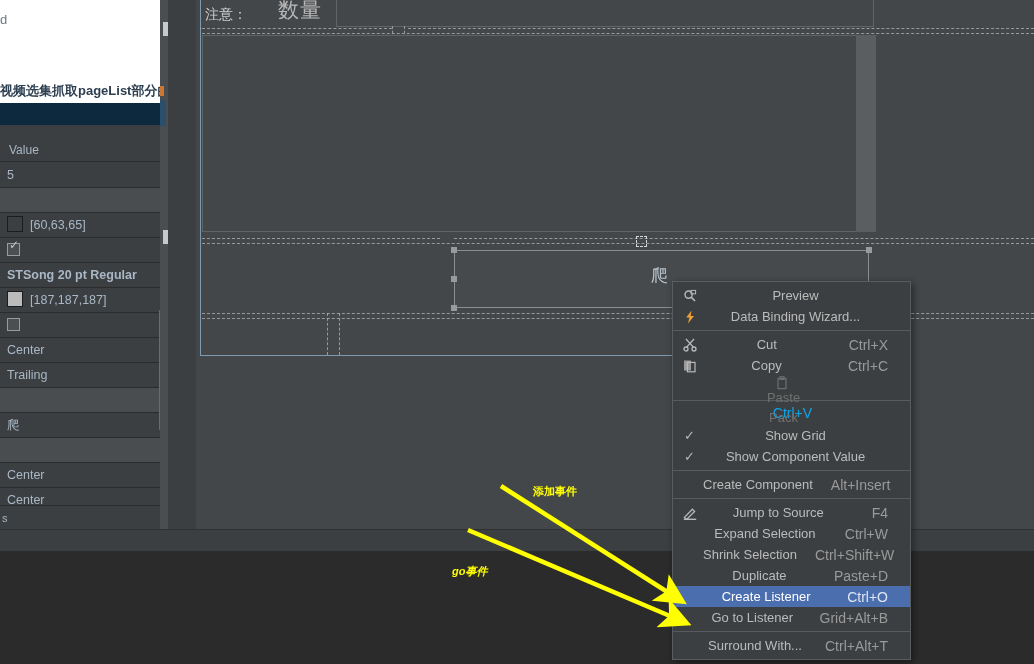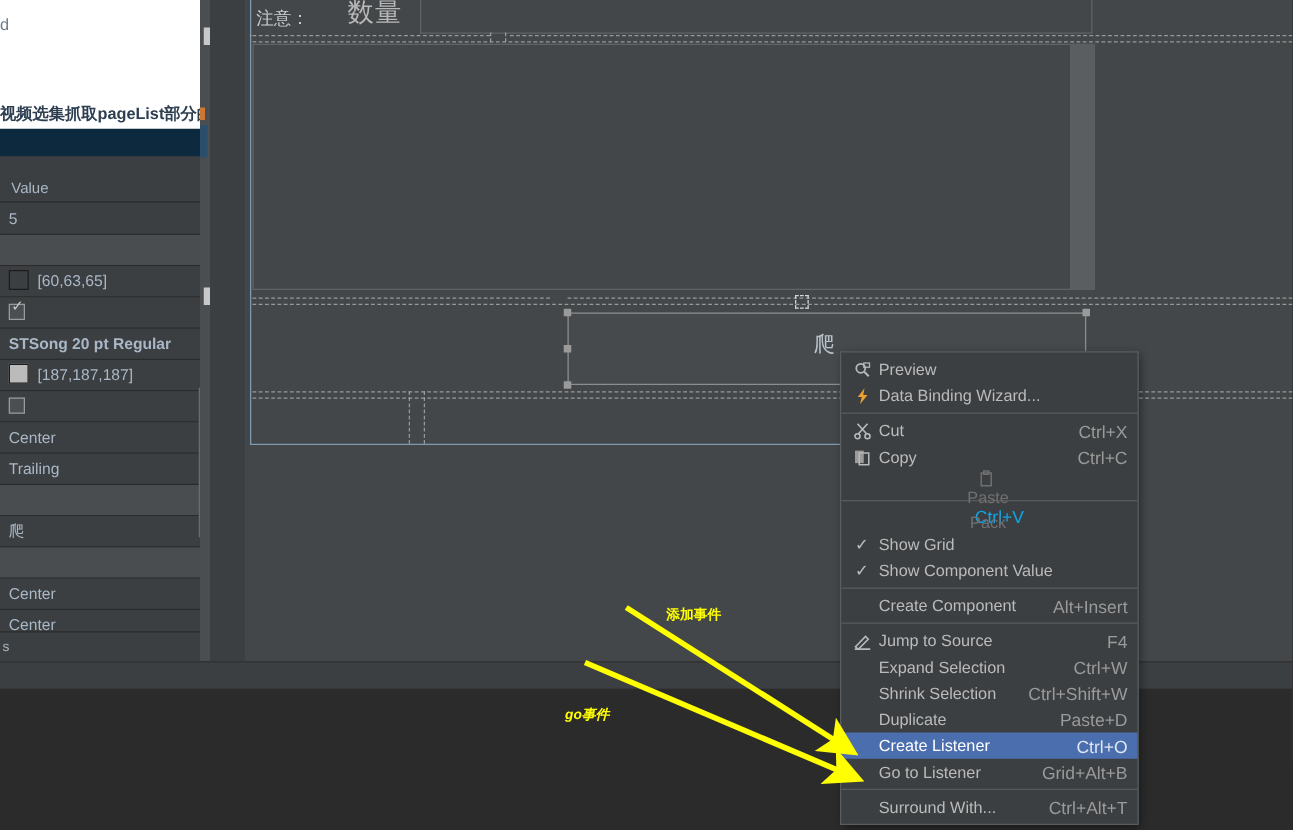--- a/index.html
+++ b/index.html
@@ -171,22 +171,22 @@
 
   
   .ctx {
     position: absolute; left: 672px; top: 281px; width: 239px;
     background: #3c3f41; border: 1px solid #5a5d5f;
     box-shadow: 2px 2px 7px rgba(0,0,0,.45);
     padding: 3px 0 3px 0;
   }
   .ctx-item {
     position: relative; height: 21px; display: flex; align-items: center;
-    padding-left: 6px; padding-right: 8px;
-    font-size: 13px; color: #bbbbbb; white-space: nowrap;
+    padding-left: 6px; padding-right: 22px;
+    font-size: 13px; color: #bbbbbb; white-space: nowrap; text-align: center;
   }
   .ctx-item.selected { background: #4b6eaf; color: #ffffff; }
   .ctx-item.disabled { color: #707070; flex-direction: column; }
   .ctx-ico {
     width: 21px; min-width: 21px; height: 16px;
     display: flex; align-items: center; justify-content: center;
     margin-right: 3px;
   }
   .ctx-label { flex: 1; }
   .ctx-key { color: #9a9a9a; font-size: 14px; margin-left: 18px; }

